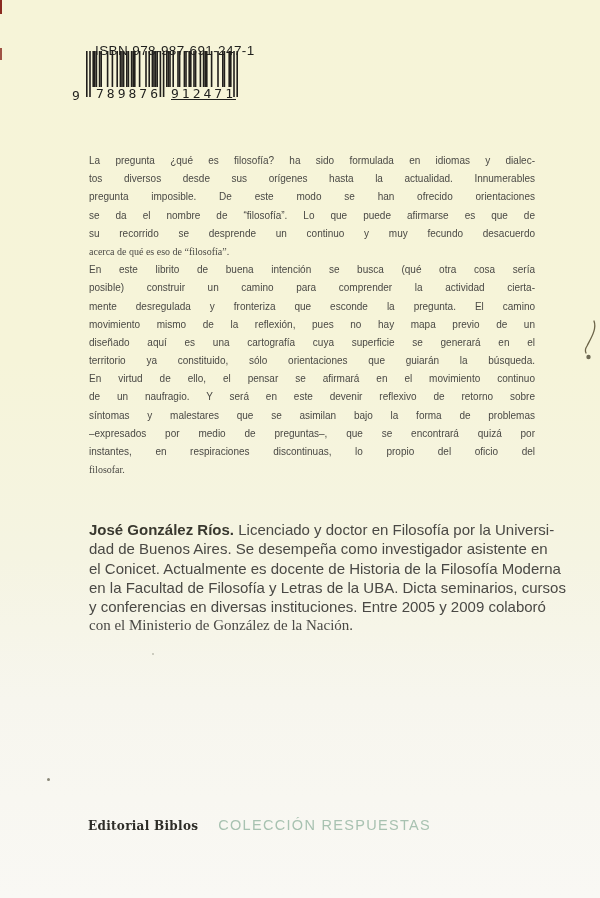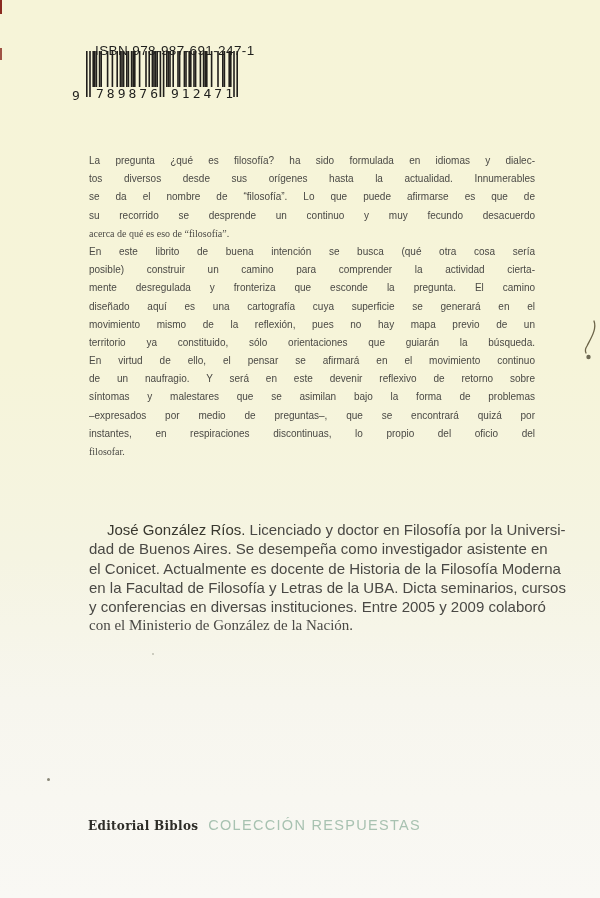--- a/index.html
+++ b/index.html
@@ -20,40 +20,40 @@
   
   .barcode-group { position: absolute; left: 86px; top: 36px; width: 180px; }
   .isbn-label {
     position: absolute; left: 9px; top: 7px;
     font-size: 13.5px; letter-spacing: .4px; color: #1f1f1d; white-space: nowrap;
   }
   .bars { position: absolute; left: 0; top: 15px; }
   .bc-digits { position: absolute; top: 50px; font-family: "DejaVu Sans Mono", monospace; font-size: 13px; color: #1f1f1d; white-space: nowrap; }
   .bc-d0 { left: -14px; top: 52px; }
   .bc-d1 { left: 10px; letter-spacing: 3px; }
-  .bc-d2 { left: 85px; letter-spacing: 3px; }
+  .bc-d2 { left: 85px; letter-spacing: 3px; text-decoration: underline; }
 
   
   .textblock { position: absolute; left: 89px; width: 446px; color: #4a4945; }
   .synopsis { top: 152px; font-size: 10px; }
   .synopsis .line { height: 18.2px; line-height: 18.2px; }
   .bio { top: 520px; font-size: 15px; }
   .bio .line { height: 19.3px; line-height: 19.3px; }
   .line { text-align: justify; text-align-last: justify; white-space: nowrap; }
   .line.last { text-align-last: left; font-family: Liberation Serif, serif; }
-  .bio b { color: #39382f; font-weight: normal; margin-left: 18px; }
+  .bio b { color: #39382f; font-weight: bold; }
 
   
   .footer { position: absolute; left: 88px; top: 817px; display: flex; align-items: baseline; }
   .publisher {
     font-family: "DejaVu Serif", "Liberation Serif", serif;
     font-weight: bold; font-size: 12px; letter-spacing: .3px; color: #2d2c27;
   }
   .collection {
-    margin-left: 10px; font-size: 14.5px; letter-spacing: 1.3px;
+    margin-left: 20px; font-size: 14.5px; letter-spacing: 1.3px;
     font-weight: 400; color: #a8c2b1;
   }
 
   
   .pen-mark { position: absolute; left: 573px; top: 320px; }
   .speck { position: absolute; border-radius: 50%; background: #8a8878; }
   .speck.a { left: 47px; top: 778px; width: 3px; height: 3px; }
   .speck.b { left: 152px; top: 653px; width: 2px; height: 2px; opacity: .5; }
   .speck.c { left: 512px; top: 160px; width: 2px; height: 2px; opacity: .4; }
 </style>
@@ -121,28 +121,29 @@
         <rect x="150.40" y="0" width="1.60" height="46" fill="#211f1c"></rect>
       </svg>
     <div class="bc-digits bc-d0">9</div>
     <div class="bc-digits bc-d1">789876</div>
     <div class="bc-digits bc-d2">912471</div>
   </div>
 
   <div class="textblock synopsis">
     <div class="line">La pregunta ¿qué es filosofía? ha sido formulada en idiomas y dialec-</div>
     <div class="line">tos diversos desde sus orígenes hasta la actualidad. Innumerables</div>
+    <div class="line">pregunta imposible. De este modo se han ofrecido orientaciones</div>
     <div class="line">se da el nombre de “filosofía”. Lo que puede afirmarse es que de</div>
     <div class="line">su recorrido se desprende un continuo y muy fecundo desacuerdo</div>
     <div class="line last">acerca de qué es eso de “filosofía”.</div>
     <div class="line">En este librito de buena intención se busca (qué otra cosa sería</div>
     <div class="line">posible) construir un camino para comprender la actividad cierta-</div>
     <div class="line">mente desregulada y fronteriza que esconde la pregunta. El camino</div>
+    <div class="line">movimiento mismo de la reflexión, pues no hay mapa previo de un</div>
     <div class="line">diseñado aquí es una cartografía cuya superficie se generará en el</div>
-    <div class="line">movimiento mismo de la reflexión, pues no hay mapa previo de un</div>
     <div class="line">territorio ya constituido, sólo orientaciones que guiarán la búsqueda.</div>
     <div class="line">En virtud de ello, el pensar se afirmará en el movimiento continuo</div>
     <div class="line">de un naufragio. Y será en este devenir reflexivo de retorno sobre</div>
     <div class="line">síntomas y malestares que se asimilan bajo la forma de problemas</div>
     <div class="line">–expresados por medio de preguntas–, que se encontrará quizá por</div>
     <div class="line">instantes, en respiraciones discontinuas, lo propio del oficio del</div>
     <div class="line last">filosofar.</div>
   </div>
 
   <div class="textblock bio">

